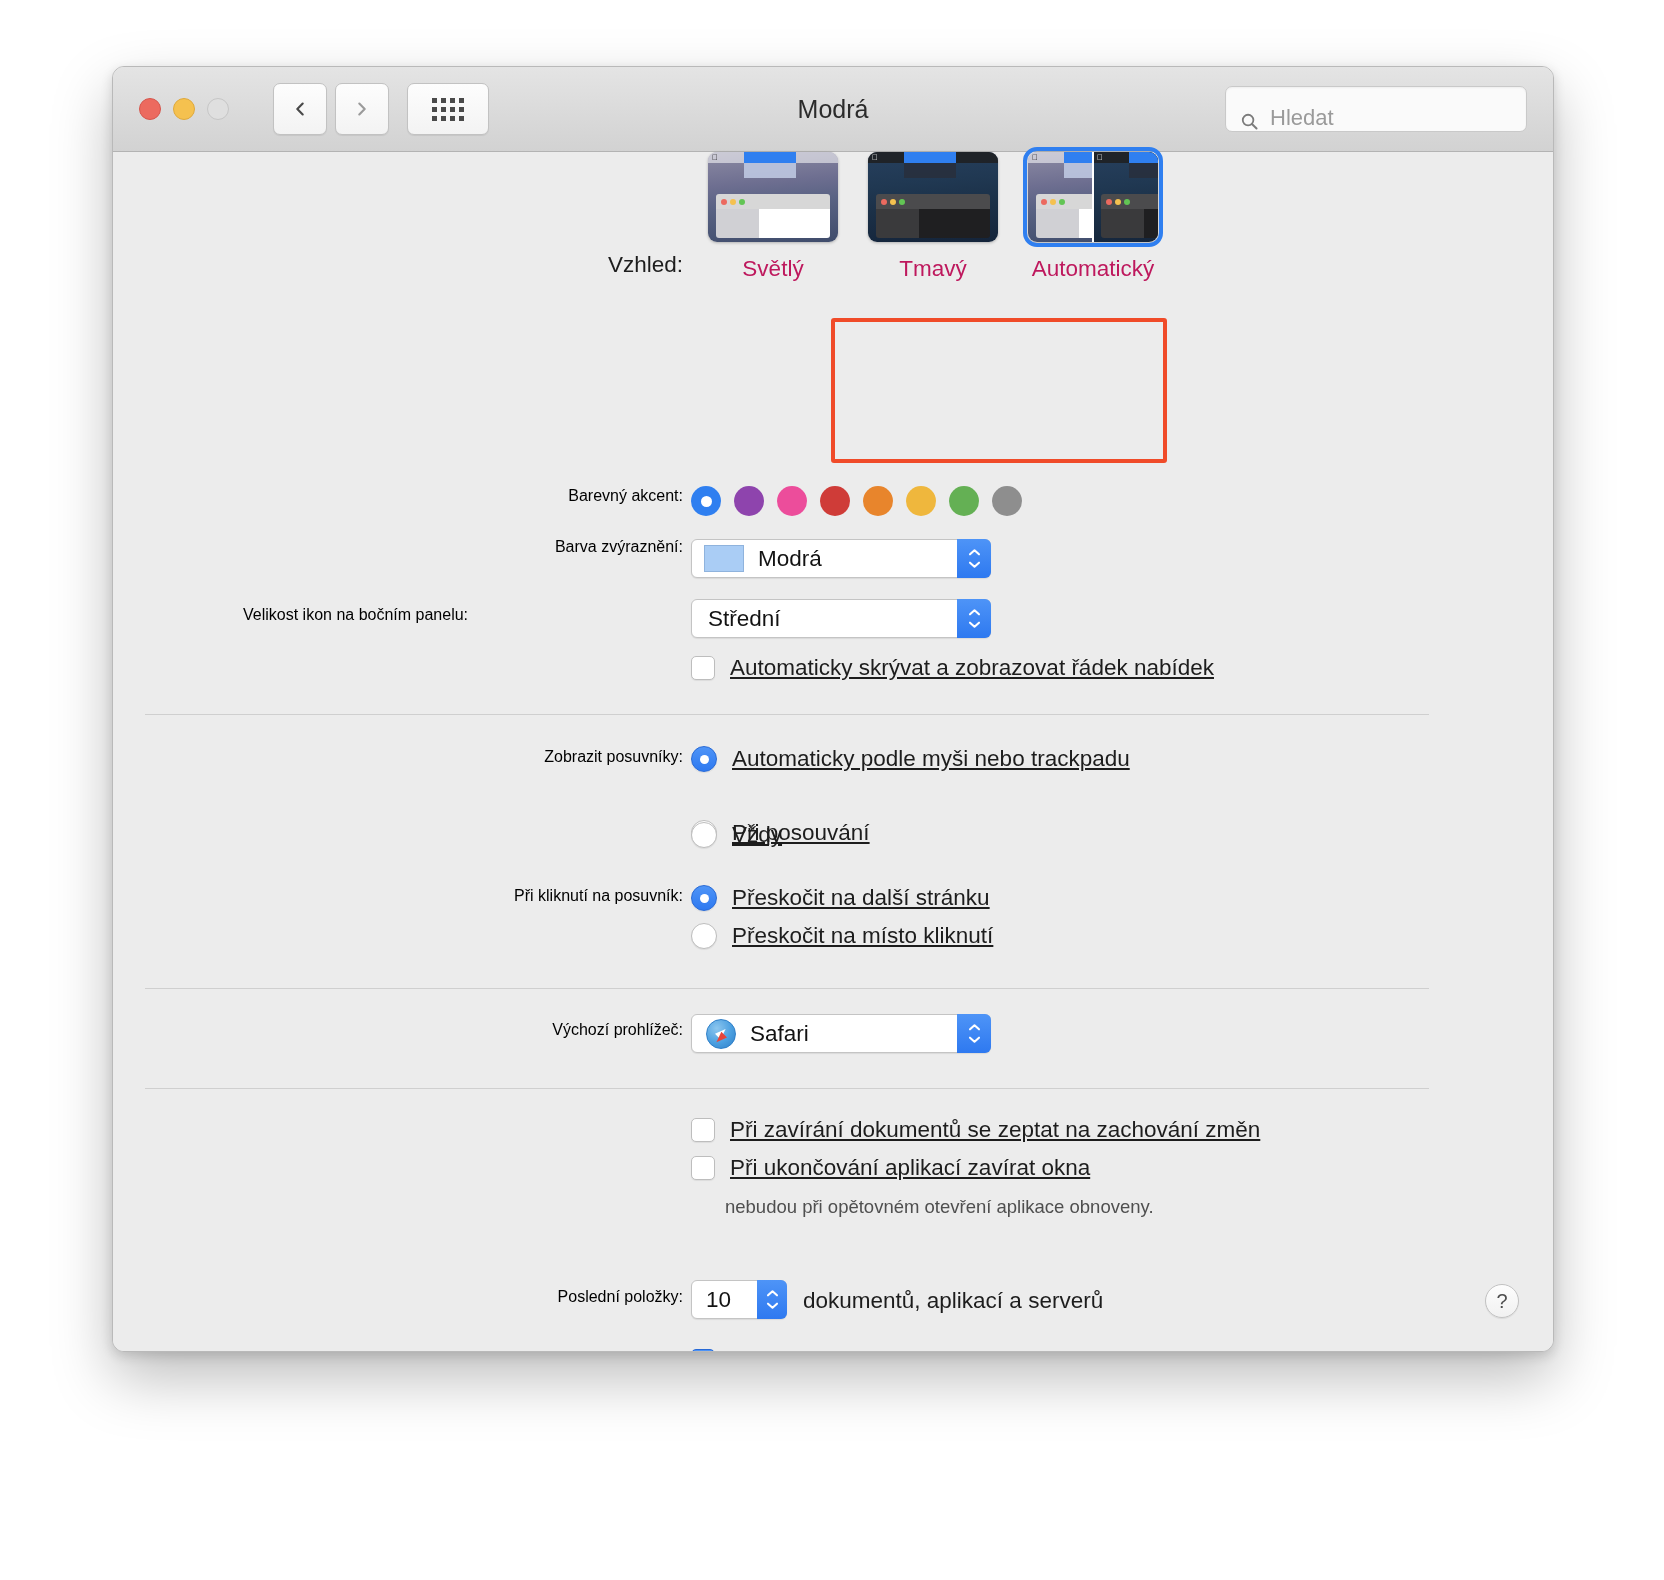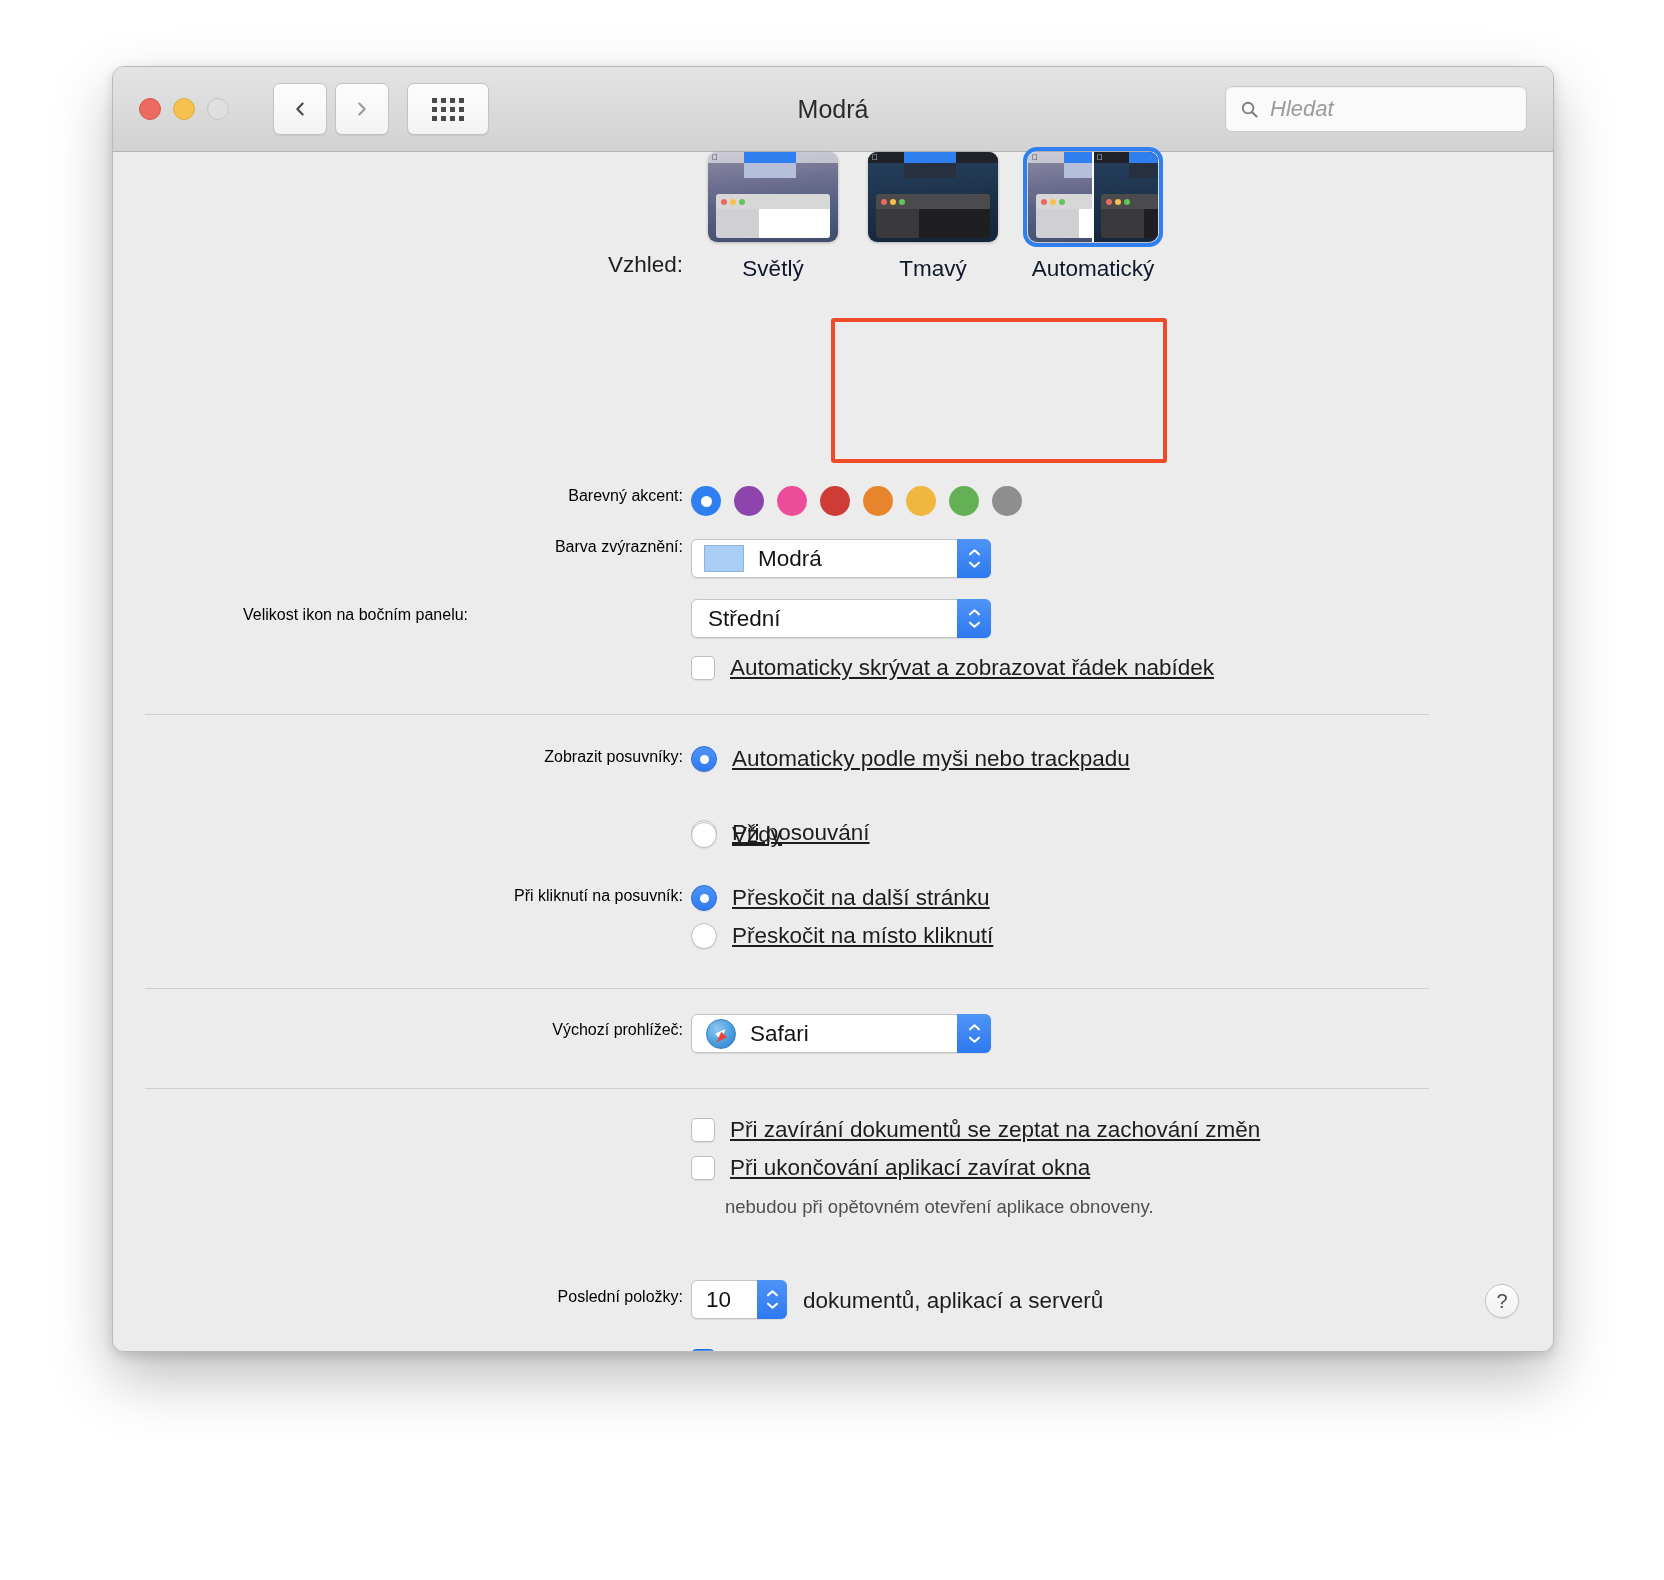--- a/index.html
+++ b/index.html
@@ -78,23 +78,22 @@
     pointer-events: none;
   }
 
   .searchbox {
     position: absolute;
     right: 26px; top: 19px;
     width: 300px; height: 44px;
     background: #fafafa;
     border: 1px solid #c9c9c9;
     border-radius: 7px;
-    display: flex; align-items: center;
+    display: flex; align-items: flex-end;
     box-shadow: inset 0 1px 2px rgba(0,0,0,0.05);
-    font-style: italic;
   }
   .searchbox .mag { margin-left: 14px; width: 19px; height: 19px; }
   .searchbox .mag circle { fill:none; stroke:#7b7b7b; stroke-width:1.9; }
   .searchbox .mag line { stroke:#7b7b7b; stroke-width:2.1; stroke-linecap:round; }
   .searchbox .ph {
     margin-left: 11px; font-size: 22px; color: #9a9a9a;
   }
 
   
   .content {
@@ -108,21 +107,21 @@
   .thumbs { position: absolute; left: 580px; top: 0; display: flex; }
   .thumb-cell { width: 160px; display: flex; flex-direction: column; align-items: center; }
   .thumb {
     width: 130px; height: 90px;
     border-radius: 9px;
     position: relative;
     overflow: hidden;
     box-shadow: 0 1px 3px rgba(0,0,0,0.25);
   }
   .thumb.sel { outline: 4px solid #2f7ff0; outline-offset: 1px; }
-  .thumb-name { margin-top: 14px; font-size: 22.5px; color: #0f172a; }
+  .thumb-name { margin-top: 14px; font-size: 22.5px; color: #be185d; }
 
   
   .tb-wall { position: absolute; inset: 0; }
   .wall-light { background: linear-gradient(175deg,#8d8ba4 0%, #6d6e90 35%, #5a6384 55%, #3f4c6b 100%); }
   .wall-dark  { background: linear-gradient(175deg,#27405e 0%, #203852 35%, #1b3047 60%, #14243a 100%); }
   .tb-menubar { position: absolute; left:0; right:0; top:0; height: 11px; }
   .tb-menubar.lightm { background: rgba(255,255,255,0.55); }
   .tb-menubar.darkm  { background: rgba(30,30,32,0.85); }
   .tb-menu-blue { position: absolute; top: 0; height: 11px; background: #2f7ff0; }
   .tb-apple { position: absolute; left: 4px; top: 1.5px; font-size: 8px; line-height: 8px; }

